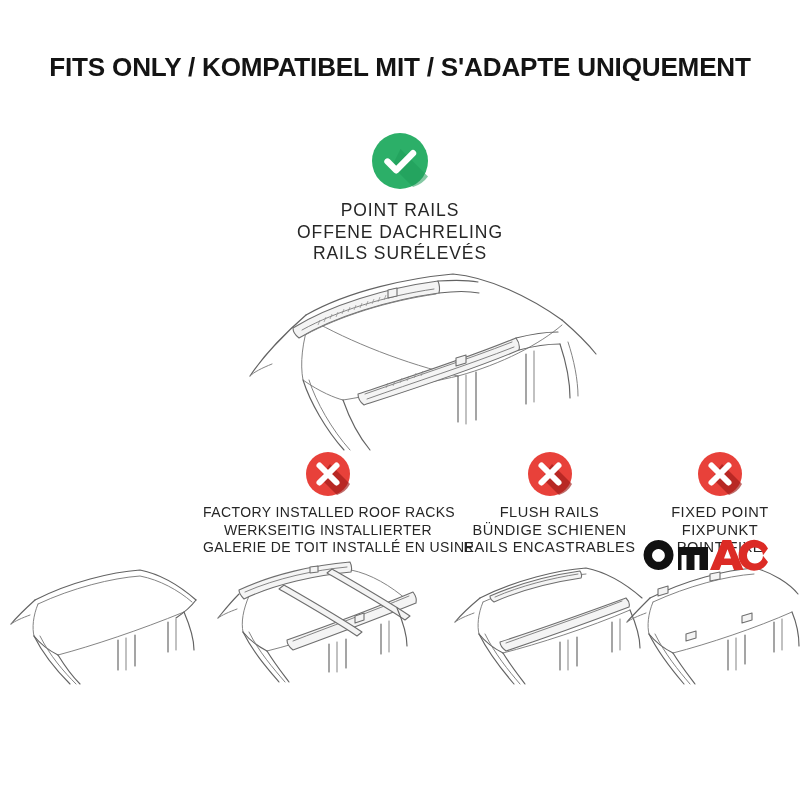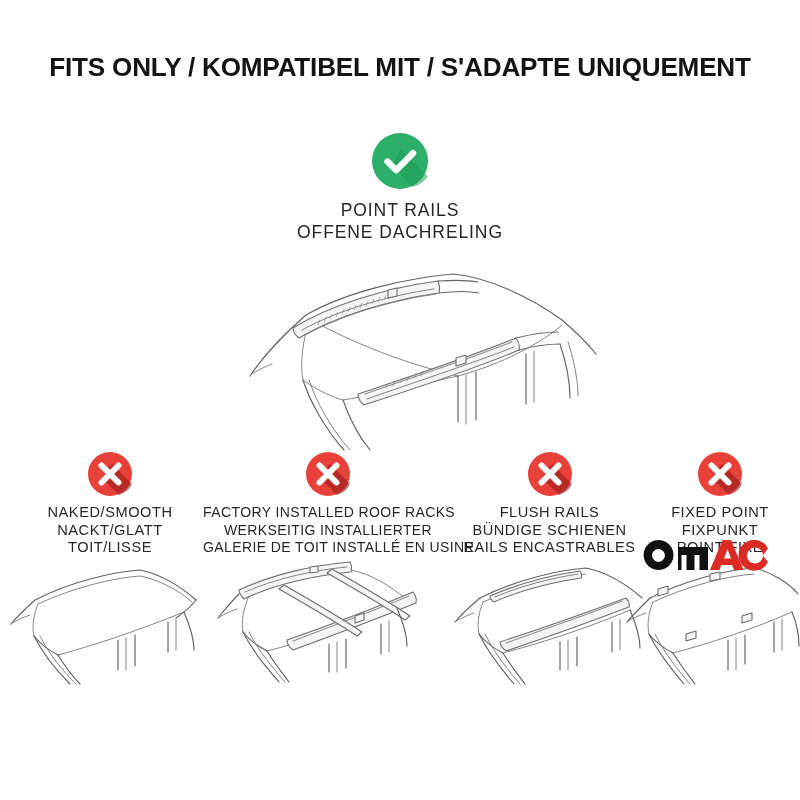--- a/index.html
+++ b/index.html
@@ -125,20 +125,21 @@
       <svg viewBox="0 0 56 56" xmlns="http://www.w3.org/2000/svg">
         <circle cx="28" cy="28" r="28" fill="#2CAF68"></circle>
         <path d="M28.5 16 L56 43.5 A28 28 0 0 1 41 54 L20 33 Z" fill="#1F9A58" opacity="0.55"></path>
         <path d="M15.5 28.6 L24.2 37.3 L41 20.2" fill="none" stroke="#ffffff" stroke-width="6.4" stroke-linecap="round" stroke-linejoin="round"></path>
       </svg>
     </div>
 
     <div class="primary-labels">
       <div>POINT RAILS</div>
       <div>OFFENE DACHRELING</div>
+      <div>RAILS SURÉLEVÉS</div>
     </div>
   </div>
 
   <div class="hero-illustration">
     <svg viewBox="0 0 390 180" xmlns="http://www.w3.org/2000/svg">
 
       <path class="line" d="M96 43 C140 18 200 6 243 2 C278 5 320 25 352 48"></path>
       <path class="line" d="M96 43 C74 62 52 86 40 104"></path>
       <path class="line-thin" d="M40 104 C44 100 52 96 62 92"></path>
       <path class="line" d="M352 48 C366 60 378 72 386 82"></path>
@@ -198,34 +199,20 @@
       <path class="line" d="M316 82 L316 132"></path>
       <path class="line-thin" d="M324 79 L324 130"></path>
 
       <path class="line" d="M350 72 C356 90 360 110 360 126"></path>
       <path class="line-thin" d="M358 70 C364 88 368 108 368 124"></path>
     </svg>
   </div>
 
   <div class="excluded-row">
 
-    <div class="excluded-item ex-0">
-      <div class="badge-x">
-        <svg viewBox="0 0 44 44" xmlns="http://www.w3.org/2000/svg">
-          <circle cx="22" cy="22" r="22" fill="#E8413A"></circle>
-          <path d="M24 12 L44 32 A22 22 0 0 1 31 43 L14 26 Z" fill="#9E1B18" opacity="0.65"></path>
-          <path d="M13.5 13.5 L30.5 30.5 M30.5 13.5 L13.5 30.5" stroke="#ffffff" stroke-width="6" stroke-linecap="round"></path>
-        </svg>
-      </div>
-      <div class="ex-labels">
-        <div>NAKED/SMOOTH</div>
-        <div>NACKT/GLATT</div>
-        <div>TOIT/LISSE</div>
-      </div>
-    </div>
 
     <div class="excluded-item ex-1">
       <div class="badge-x">
         <svg viewBox="0 0 44 44" xmlns="http://www.w3.org/2000/svg">
           <circle cx="22" cy="22" r="22" fill="#E8413A"></circle>
           <path d="M24 12 L44 32 A22 22 0 0 1 31 43 L14 26 Z" fill="#9E1B18" opacity="0.65"></path>
           <path d="M13.5 13.5 L30.5 30.5 M30.5 13.5 L13.5 30.5" stroke="#ffffff" stroke-width="6" stroke-linecap="round"></path>
         </svg>
       </div>
       <div class="ex-labels">

